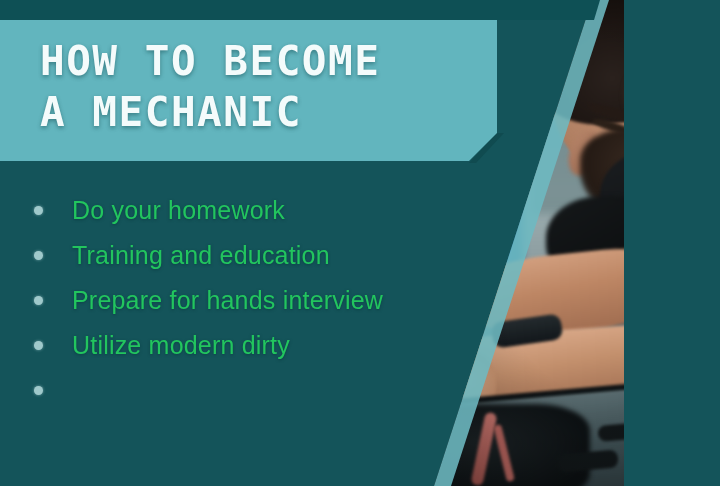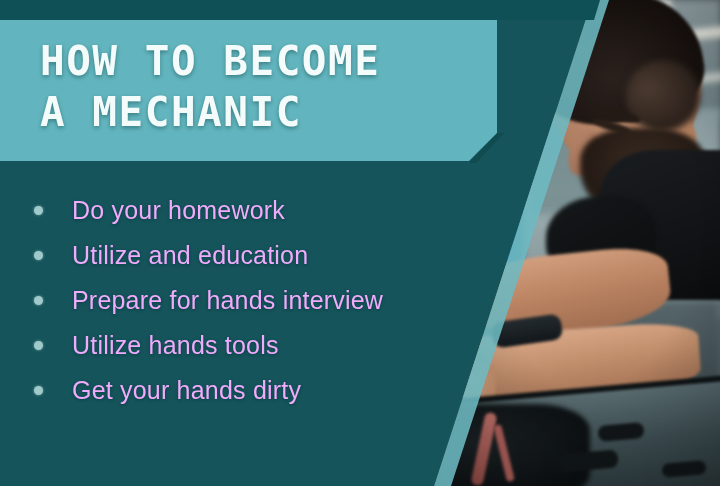--- a/index.html
+++ b/index.html
@@ -2,21 +2,21 @@
 <html><head>
 <meta charset="utf-8">
 <style>
   html, body {
     margin: 0;
     padding: 0;
     background: #14545A;
   }
   #canvas {
     position: relative;
-    width: 720px;
+    width: 624px;
     height: 486px;
     overflow: hidden;
     background: #14545A;
     font-family: "Liberation Sans", sans-serif;
   }
 
   
   .photo {
     position: absolute;
     top: 0; left: 430px;
@@ -286,21 +286,21 @@
   }
   .dot {
     width: 9px; height: 9px;
     border-radius: 50%;
     background: #9FC9CB;
     box-shadow: 0 0 3px rgba(200,235,238,.55);
     flex: 0 0 auto;
     margin-right: 29px;
   }
   .bullet-text {
-    color: #f0abfc;
+    color: #22c55e;
     font-size: 25px;
     font-weight: 400;
     letter-spacing: .2px;
     text-shadow: 0 1px 3px rgba(6,45,50,.5);
     white-space: nowrap;
   }
 </style>
 </head>
 <body>
 
@@ -364,29 +364,28 @@
   <div class="title">HOW TO BECOME
 A MECHANIC</div>
 
   <div class="bullets">
     <div class="bullet-row">
       <span class="dot"></span>
       <span class="bullet-text">Do your homework</span>
     </div>
     <div class="bullet-row">
       <span class="dot"></span>
-      <span class="bullet-text">Utilize and education</span>
+      <span class="bullet-text">Training and education</span>
     </div>
     <div class="bullet-row">
       <span class="dot"></span>
       <span class="bullet-text">Prepare for hands interview</span>
     </div>
     <div class="bullet-row">
       <span class="dot"></span>
-      <span class="bullet-text">Utilize hands tools</span>
-    </div>
-    <div class="bullet-row">
-      <span class="dot"></span>
-      <span class="bullet-text">Get your hands dirty</span>
+      <span class="bullet-text">Utilize modern dirty</span>
+    </div>
+    <div class="bullet-row">
+      <span class="dot"></span>
     </div>
   </div>
 
 </div>
 
 </body></html>

